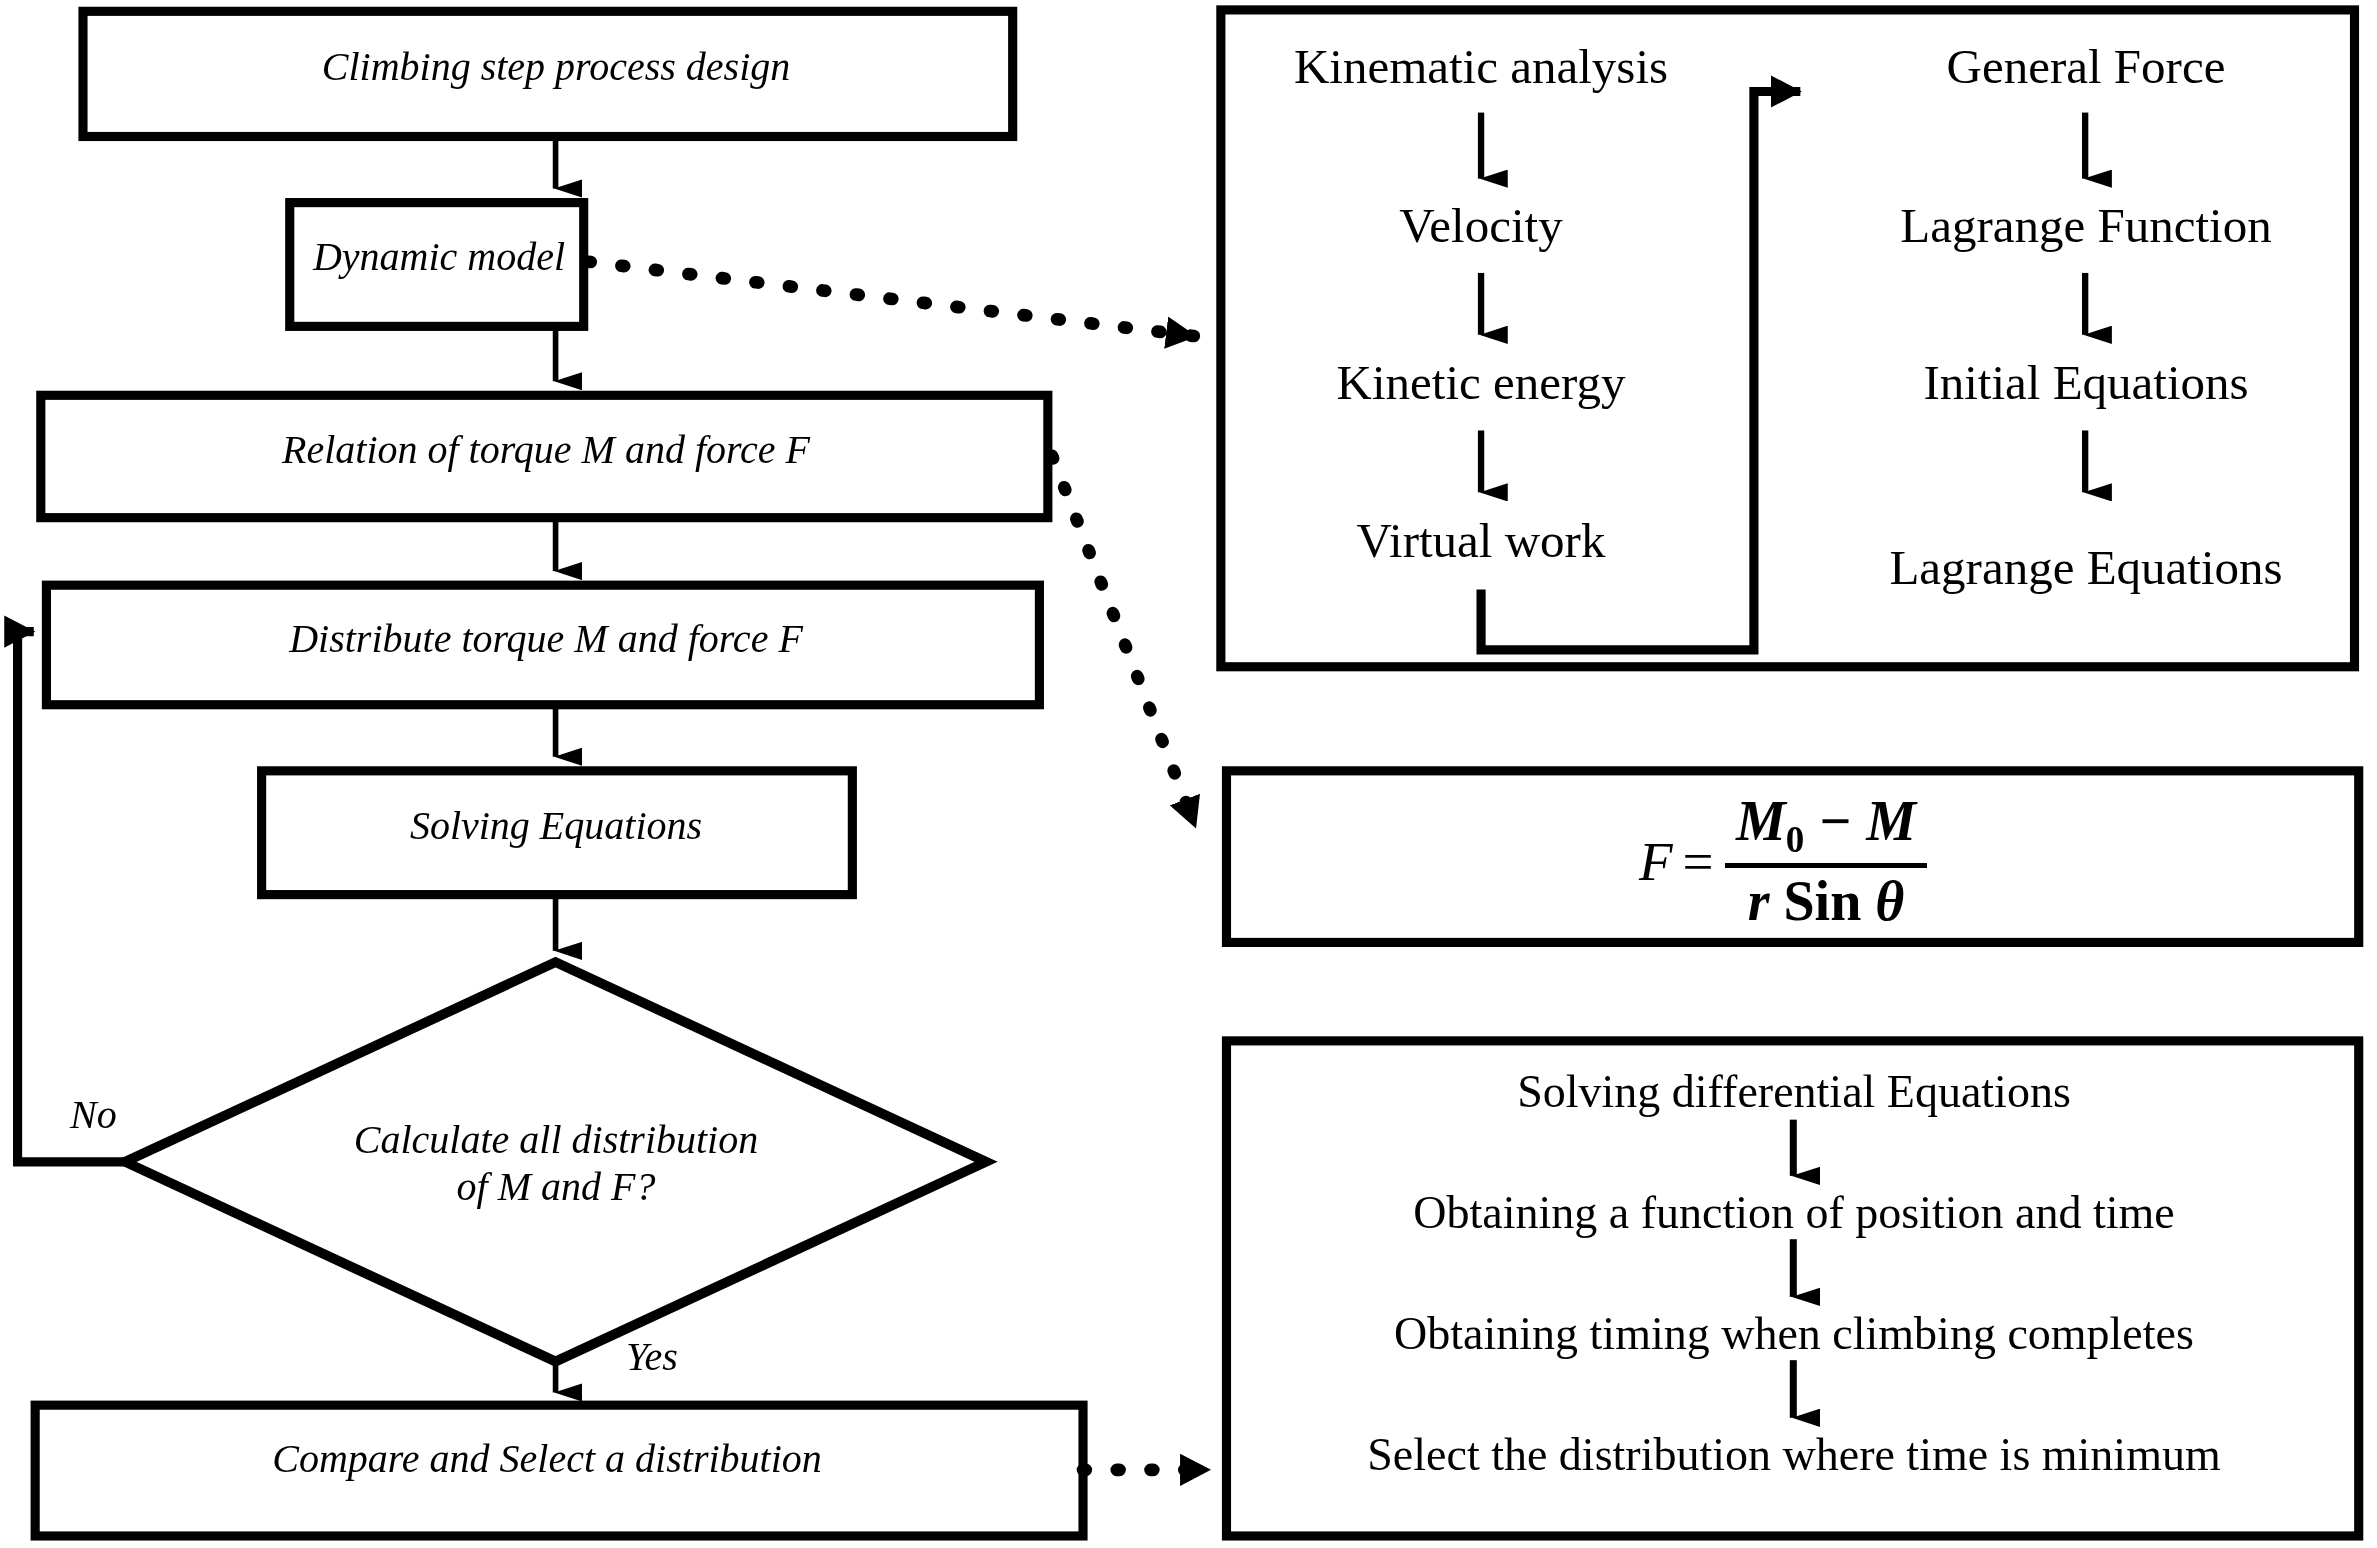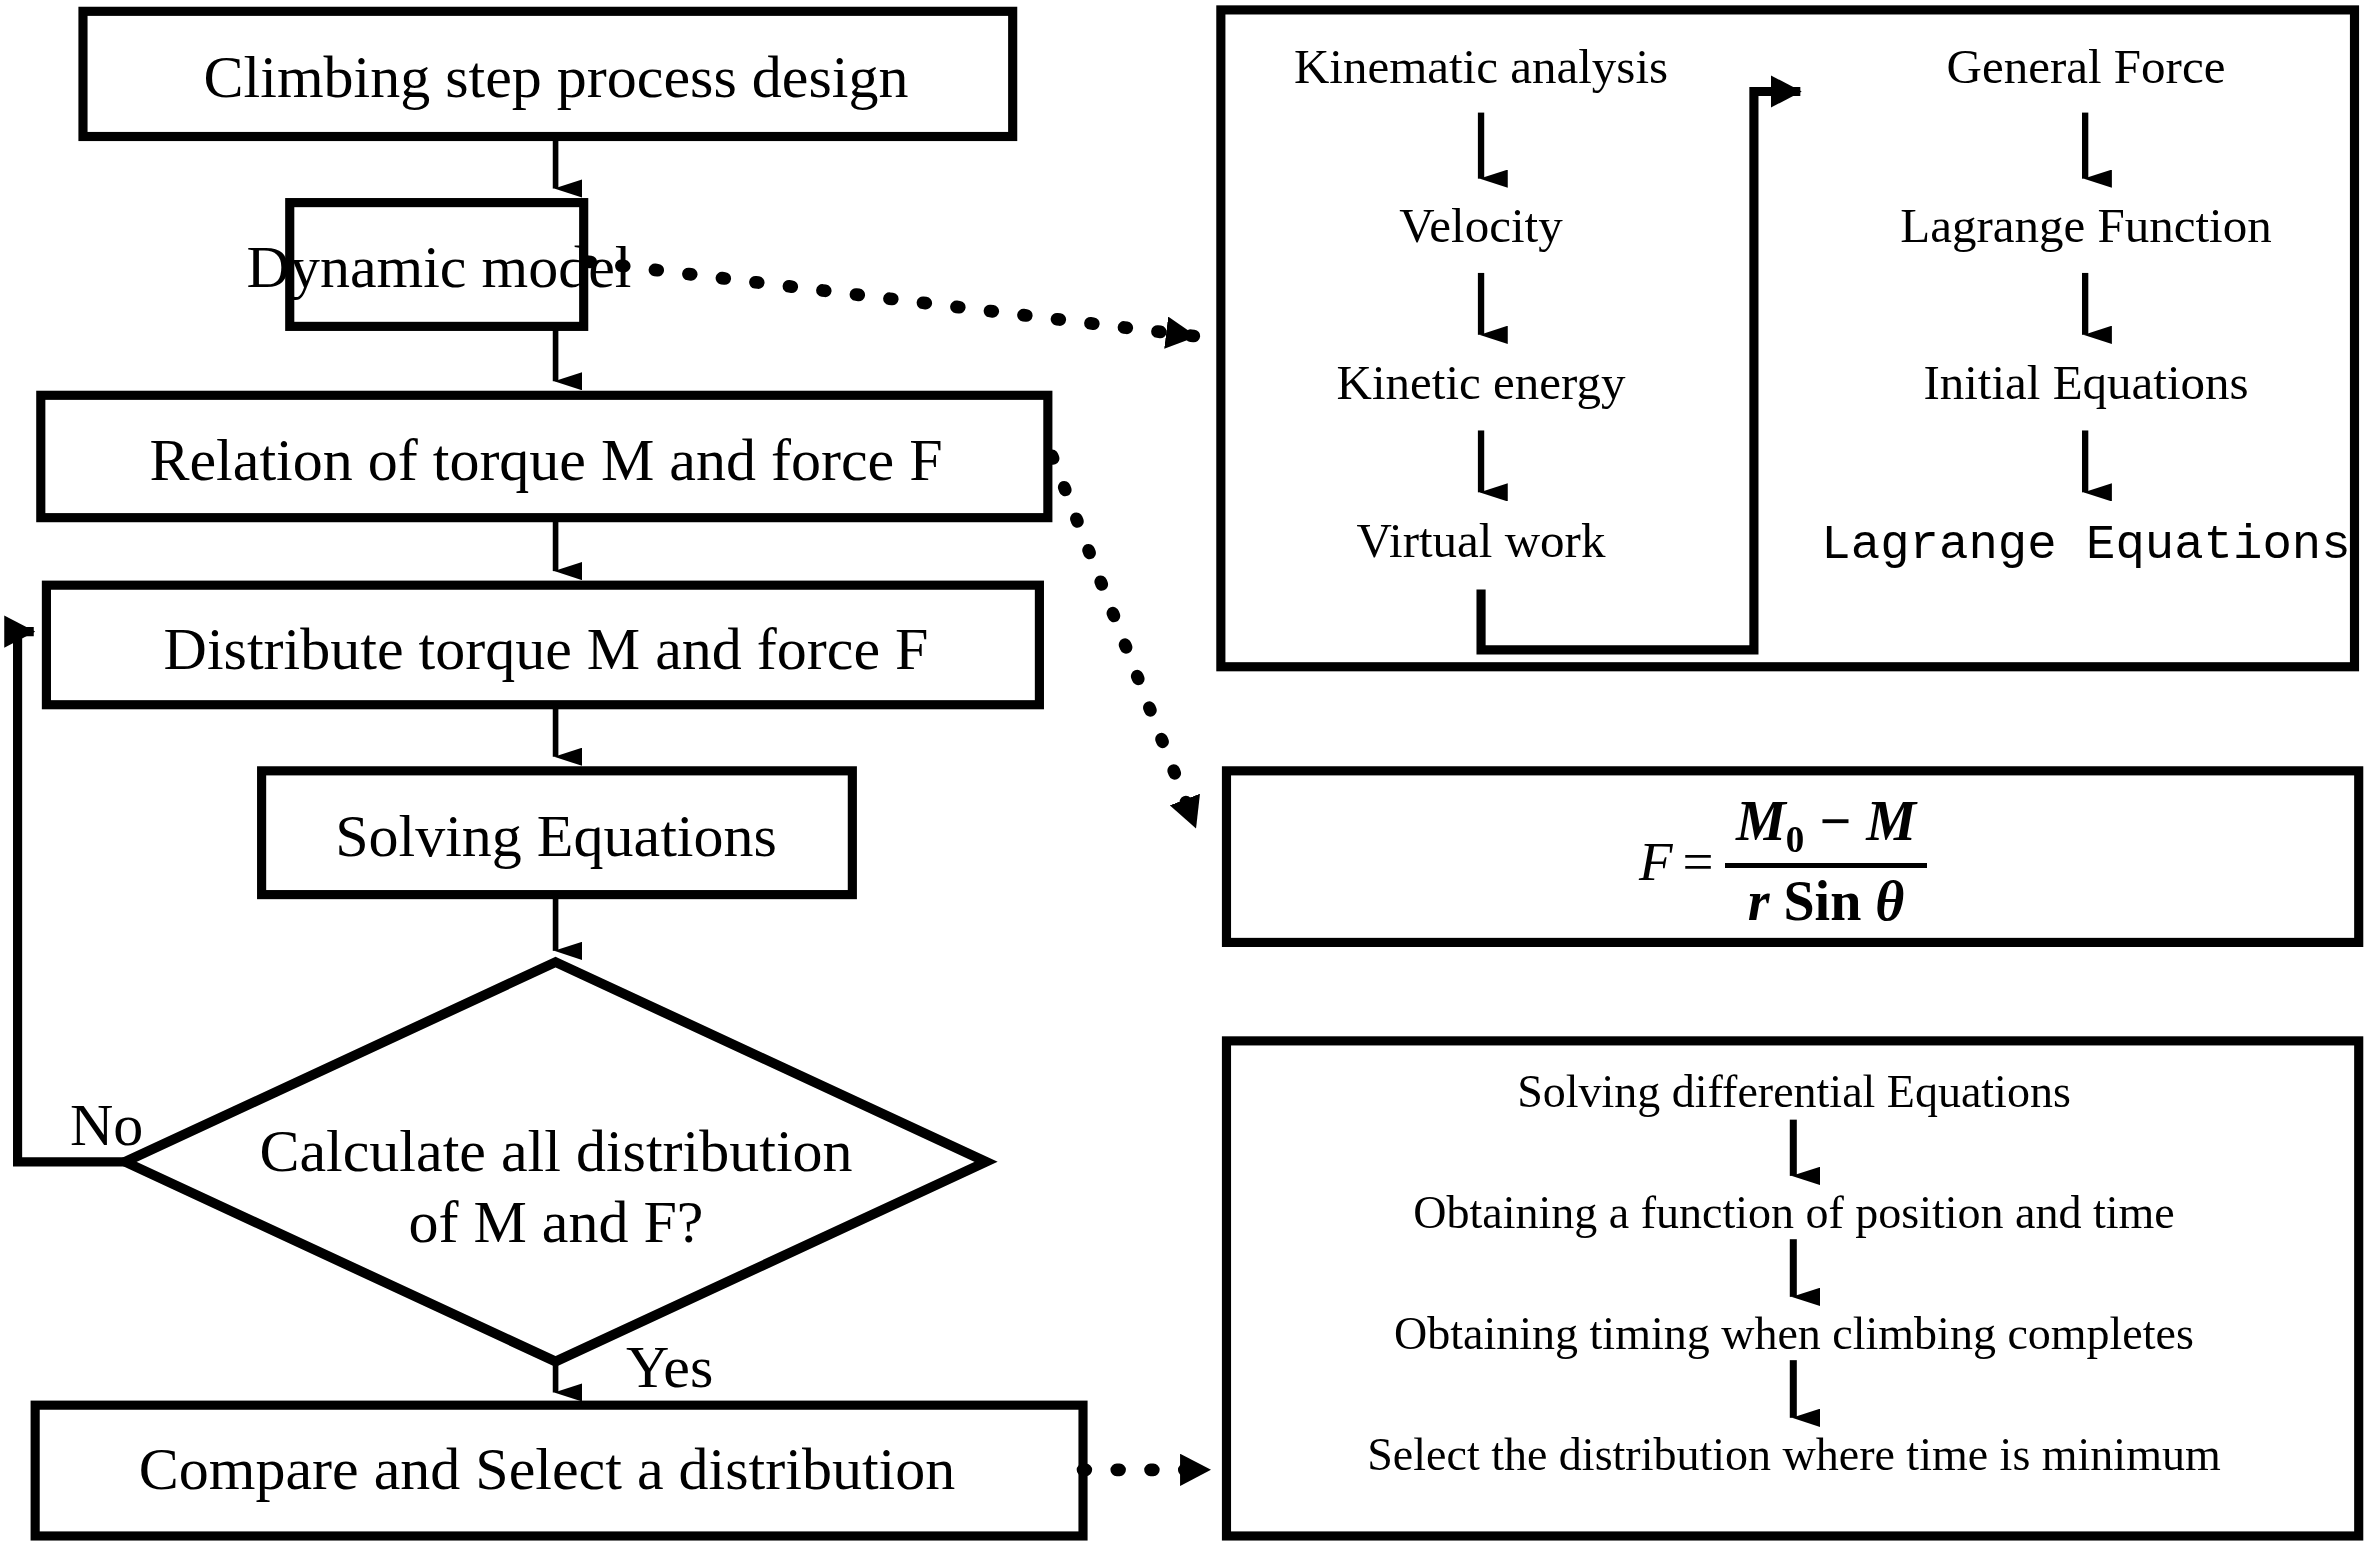--- a/index.html
+++ b/index.html
@@ -23,21 +23,21 @@
     height: 1548px;
   }
   .lbl {
     position: absolute;
     color: #000000;
     font-family: "Liberation Serif", "DejaVu Serif", serif;
     white-space: nowrap;
     line-height: 1.05;
     text-align: center;
   }
-  .lbl.big   { font-size: 60px; }
+  .lbl.big   { font-size: 40px; font-style: italic; }
   .lbl.mid   { font-size: 49px; }
   .lbl.small { font-size: 46px; }
   .center-x {
     transform: translateX(-50%);
   }
   .two-line {
     white-space: normal;
     line-height: 1.18;
   }
   
@@ -176,21 +176,21 @@
   <div class="lbl big" style="left:626px; top:1336px;">Yes</div>
 
   <div class="lbl mid center-x" style="left:1481px; top:41px;">Kinematic analysis</div>
   <div class="lbl mid center-x" style="left:1481px; top:200px;">Velocity</div>
   <div class="lbl mid center-x" style="left:1481px; top:357px;">Kinetic energy</div>
   <div class="lbl mid center-x" style="left:1481px; top:515px;">Virtual work</div>
 
   <div class="lbl mid center-x" style="left:2086px; top:41px;">General Force</div>
   <div class="lbl mid center-x" style="left:2086px; top:200px;">Lagrange Function</div>
   <div class="lbl mid center-x" style="left:2086px; top:357px;">Initial Equations</div>
-  <div class="lbl mid center-x" style="left:2086px; top:520px;font-family:Liberation Mono, monospace;">Lagrange Equations</div>
+  <div class="lbl mid center-x" style="left:2086px; top:542px;">Lagrange Equations</div>
 
   <div class="formula" style="left:1639px; top:788px;">
     <span class="lhs">F</span>
     <span class="eq">=</span>
     <span class="frac">
       <span class="num"><span>M</span><span class="sub">0</span>&nbsp;<span>− M</span></span>
       <span class="bar"></span>
       <span class="den"><span>r</span>&nbsp;<span class="upright">Sin</span>&nbsp;<span>θ</span></span>
     </span>
   </div>

